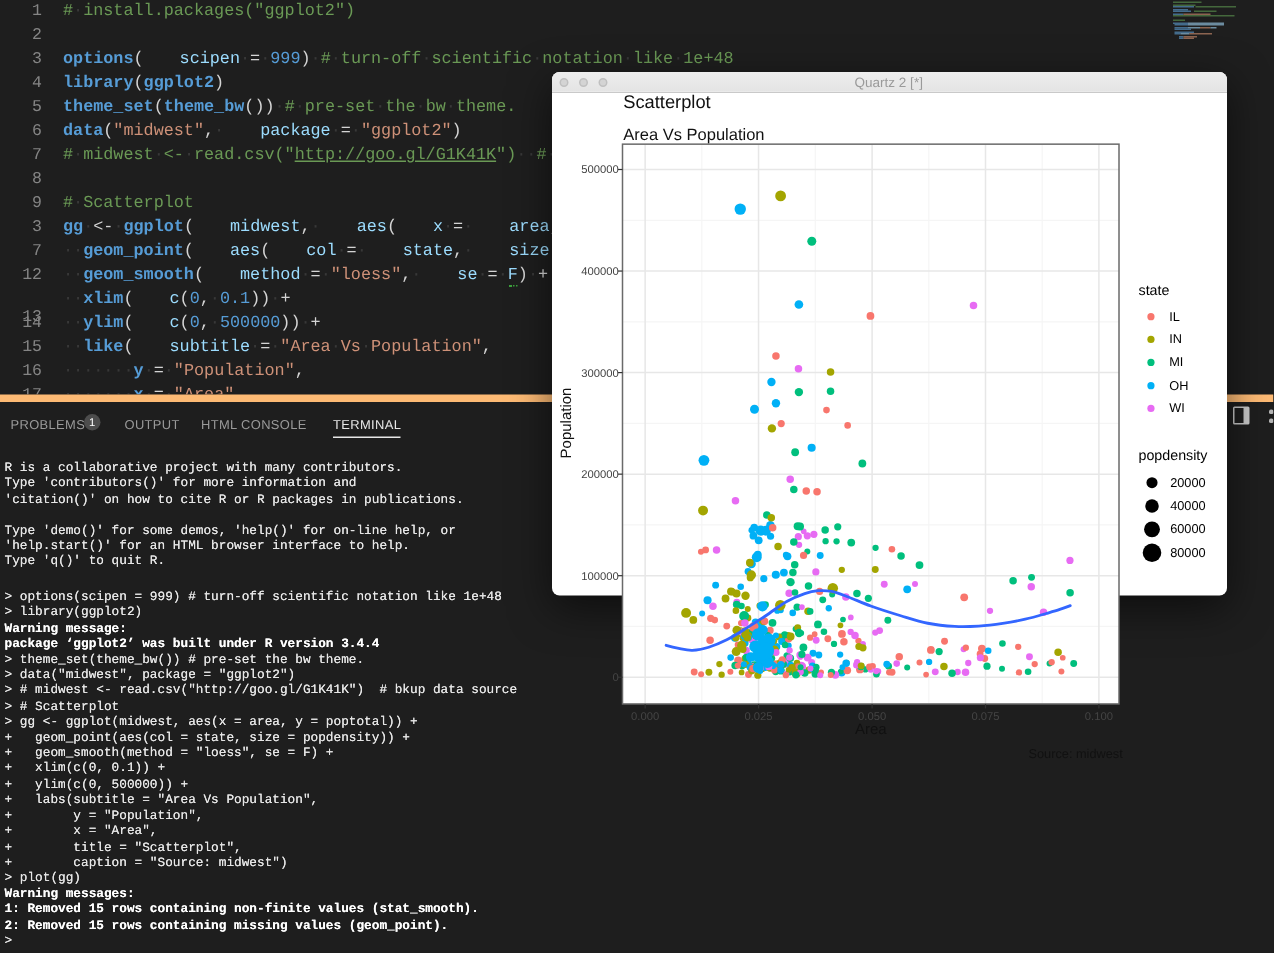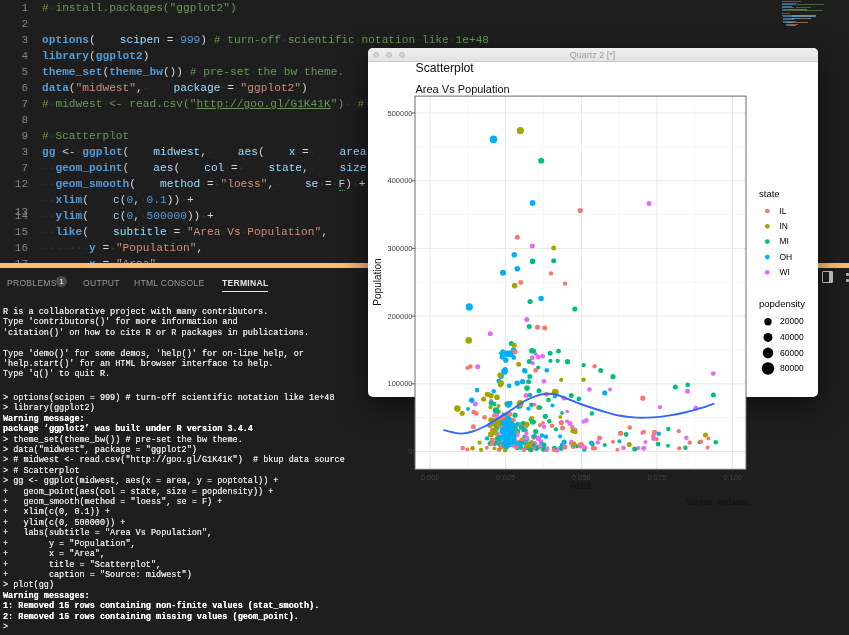--- a/index.html
+++ b/index.html
@@ -13,21 +13,21 @@
 .cl span.s { color:#CE9178; }
 .cl span.c { color:#6A9955; }
 .cl span.cu { color:#6A9955; text-decoration:underline; }
 .cl span.o { color:#d4d4d4; }
 .cl span.n { color:#569CD6; font-weight:normal; }
 .cl span.vsq { color:#9CDCFE; border-bottom:1px dotted #3c9f3c; }
 b.ws { color:#383838; font-weight:normal; }
 #panel { position:absolute; left:0; top:263px; width:849px; height:372px; background:#1e1e1e; }
 #tabs { position:absolute; left:0; top:2px; width:849px; height:26px; font-size:8.6px; letter-spacing:0.25px; color:#9a9a9a; }
 #tabs .t { position:absolute; top:8px; }
-#tabs .active { color:#e7e7e7; border-bottom:1px solid #e7e7e7; padding-bottom:3px;font-weight:bold; }
+#tabs .active { color:#e7e7e7; border-bottom:1px solid #e7e7e7; padding-bottom:3px; }
 #badge { position:absolute; left:56px; top:6px; width:11px; height:11px; border-radius:50%; background:#4d4d4d;
         color:#fff; font-size:7.5px; letter-spacing:0; text-align:center; line-height:11px; }
 #term { position:absolute; left:3px; color:#e6e6e6; text-shadow:0 0 0.4px #e6e6e6; font-family:"Liberation Mono",monospace;
         font-size:8.5px; line-height:10.4px; white-space:pre; }
 #term .tb, #termB .tb { color:#fff; font-weight:bold; }
 #termB { position:absolute; left:3px; color:#e6e6e6; text-shadow:0 0 0.4px #e6e6e6; font-family:"Liberation Mono",monospace;
         font-size:8.5px; line-height:10.4px; white-space:pre; }
 #paneicon { position:absolute; left:822px; top:271px; width:11px; height:12px; border:1.5px solid #c8c8c8; border-radius:1px; }
 #paneicon::after { content:""; position:absolute; right:0; top:0; width:3.5px; height:100%; background:#c8c8c8; }
 #paneldots { position:absolute; left:846px; top:272px; width:3px; height:12px; color:#c8c8c8; }

